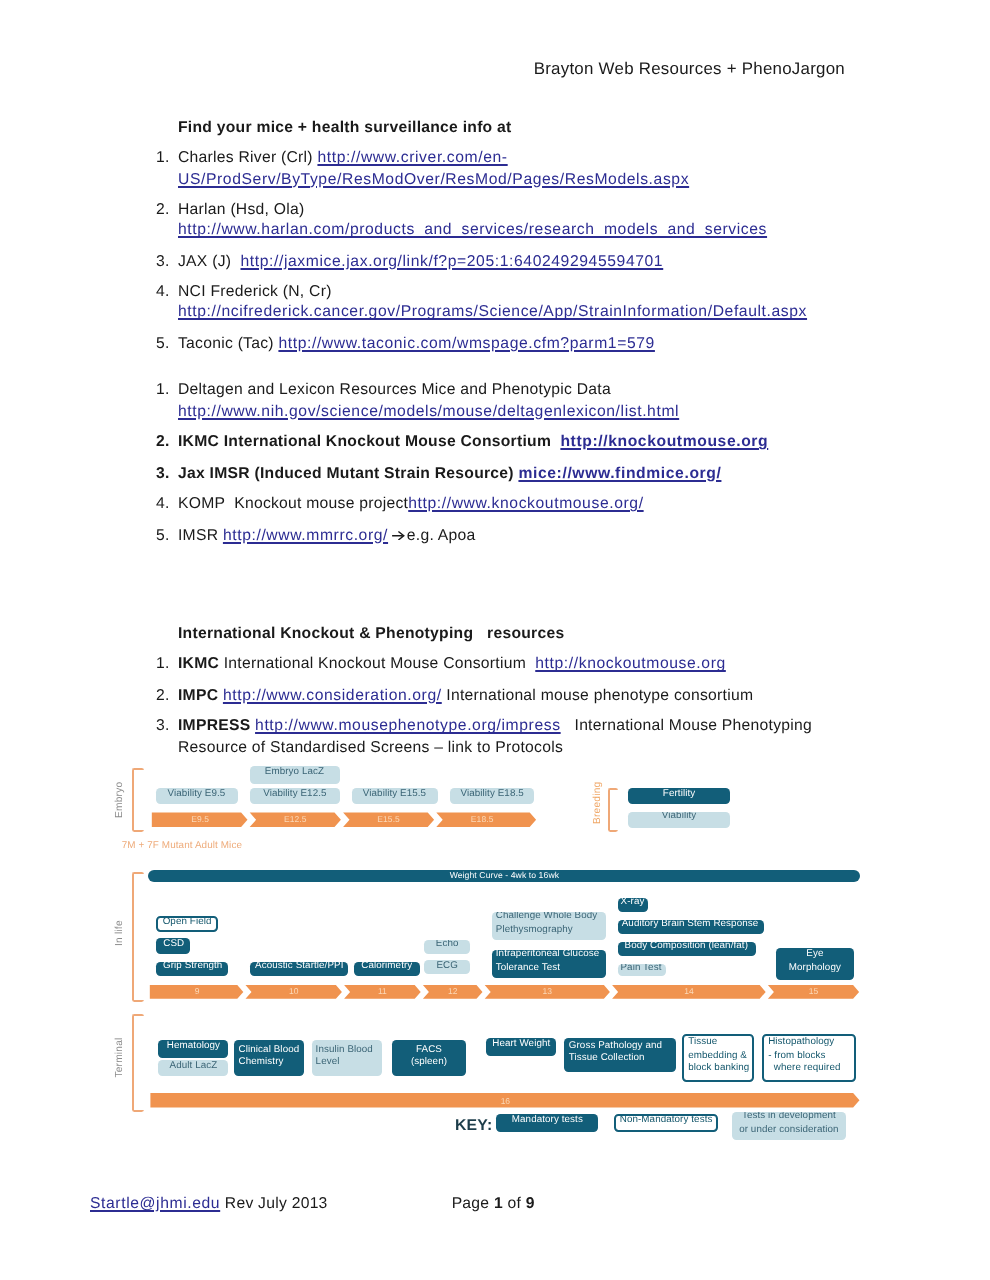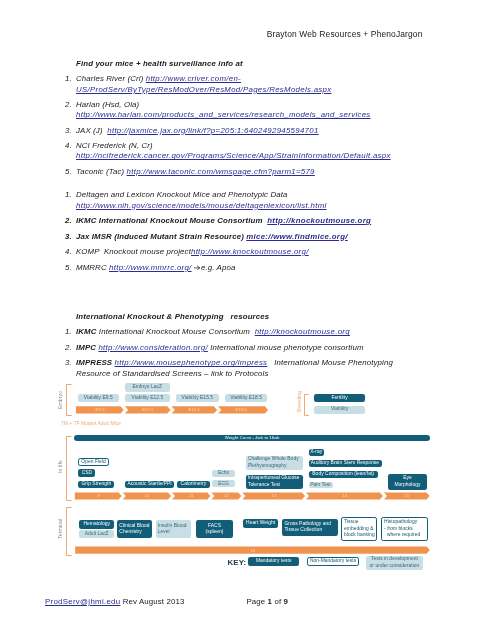--- a/index.html
+++ b/index.html
@@ -1,20 +1,20 @@
 <!DOCTYPE html>
 <html><head>
 <meta charset="utf-8">
 <style>
   html,body{margin:0;padding:0;}
   body{width:495px;height:640px;background:#ffffff;font-family:"Liberation Sans",sans-serif;color:#1a1a1a;}
   .page{position:relative;width:495px;height:640px;overflow:hidden;}
   .hdr{position:absolute;left:0;top:29.2px;width:422.5px;text-align:right;font-size:8.45px;letter-spacing:0.13px;}
 
-  .sec{position:absolute;left:4px;width:448px;font-style:italic;}
+  .sec{position:absolute;left:17px;width:448px;}
   .sec-title{font-weight:bold;white-space:pre-wrap;font-size:7.85px;padding-left:72px;line-height:10.2px;margin-bottom:5.6px;letter-spacing:0.13px;}
   .li{position:relative;white-space:pre-wrap;padding-left:72px;padding-right:50px;font-size:7.85px;line-height:10.2px;margin-bottom:5.3px;letter-spacing:0.13px;}
   .li .num{position:absolute;left:61px;top:0;width:12px;font-size:7.85px;}
   .lnk{color:#2c2c92;text-decoration:underline;letter-spacing:0.3px;}
   .b{font-weight:bold;}
   .arw{display:inline-block;vertical-align:-0.6px;margin:0 0.2px 0 2.2px;}
 
   
   #diagram{position:absolute;left:0;top:0;width:495px;height:640px;padding-left:47px;}
   .dbox{position:absolute;box-sizing:border-box;display:flex;align-items:center;justify-content:center;
@@ -47,25 +47,25 @@
 
     <div class="li"><span class="num">1.</span><span>Charles River (Crl) </span><a class="lnk" href="#">http://www.criver.com/en-US/ProdServ/ByType/ResModOver/ResMod/Pages/ResModels.aspx</a></div>
     <div class="li"><span class="num">2.</span><span>Harlan (Hsd, Ola) </span><a class="lnk" href="#">http://www.harlan.com/products_and_services/research_models_and_services</a></div>
     <div class="li"><span class="num">3.</span><span>JAX (J)  </span><a class="lnk" href="#">http://jaxmice.jax.org/link/f?p=205:1:6402492945594701</a></div>
     <div class="li"><span class="num">4.</span><span>NCI Frederick (N, Cr)</span><br><a class="lnk" href="#">http://ncifrederick.cancer.gov/Programs/Science/App/StrainInformation/Default.aspx</a></div>
     <div class="li"><span class="num">5.</span><span>Taconic (Tac) </span><a class="lnk" href="#">http://www.taconic.com/wmspage.cfm?parm1=579</a></div>
   </div>
 
   <div class="sec" style="top:190.3px">
 
-    <div class="li"><span class="num">1.</span><span>Deltagen and Lexicon Knockout Mice and Phenotypic Data</span><br><a class="lnk" href="#">http://www.nih.gov/science/models/mouse/deltagenlexicon/list.html</a></div>
+    <div class="li"><span class="num">1.</span><span>Deltagen and Lexicon Resources Mice and Phenotypic Data</span><br><a class="lnk" href="#">http://www.nih.gov/science/models/mouse/deltagenlexicon/list.html</a></div>
     <div class="li b"><span class="num">2.</span><span>IKMC International Knockout Mouse Consortium  </span><a class="lnk" href="#">http://knockoutmouse.org</a></div>
     <div class="li b"><span class="num">3.</span><span>Jax IMSR (Induced Mutant Strain Resource) </span><a class="lnk" href="#">mice://www.findmice.org/</a></div>
     <div class="li"><span class="num">4.</span><span>KOMP  Knockout mouse project</span><a class="lnk" href="#">http://www.knockoutmouse.org/</a></div>
-    <div class="li"><span class="num">5.</span><span>MMRRC </span><a class="lnk" href="#">http://www.mmrrc.org/</a><span class="arw"><svg viewBox="0 0 10 8" width="7" height="5.6">
+    <div class="li"><span class="num">5.</span><span>IMSR </span><a class="lnk" href="#">http://www.mmrrc.org/</a><span class="arw"><svg viewBox="0 0 10 8" width="7" height="5.6">
             <path d="M0.6 4.1 H7.0 M5.0 1.4 L8.4 4.1 L5.0 6.8" fill="none" stroke="#1a1a1a" stroke-width="1.05" stroke-linecap="square" stroke-linejoin="miter"></path>
           </svg></span><span>e.g. Apoa</span></div>
   </div>
 
   <div class="sec" style="top:311.5px">
     <div class="sec-title">International Knockout &amp; Phenotyping   resources</div>
 
     <div class="li"><span class="num">1.</span><span class="b">IKMC</span><span> International Knockout Mouse Consortium  </span><a class="lnk" href="#">http://knockoutmouse.org</a></div>
     <div class="li"><span class="num">2.</span><span class="b">IMPC</span><span> </span><a class="lnk" href="#">http://www.consideration.org/</a><span> International mouse phenotype consortium</span></div>
     <div class="li"><span class="num">3.</span><span class="b">IMPRESS</span><span> </span><a class="lnk" href="#">http://www.mousephenotype.org/impress</a><span>   International Mouse Phenotyping Resource of Standardised Screens – link to Protocols</span></div>
@@ -165,14 +165,14 @@
     <div class="wklbl term" style="left:75.2px;width:355px;">16</div>
 
     <div class="keylabel" style="left:227.5px;top:557.5px;">KEY:</div>
     <div class="dbox dark" style="left:248.2px;top:557.3px;width:51px;height:8.5px;">Mandatory tests</div>
     <div class="dbox white" style="left:307.3px;top:557.3px;width:51.5px;height:8.5px;">Non-Mandatory tests</div>
     <div class="dbox light" style="left:366px;top:555.9px;width:56.9px;height:13.9px;">Tests in development
 or under consideration</div>
   </div>
 
 
-  <div class="ftr2"><a class="lnk" href="#">ProdServ@jhmi.edu</a><span>  Rev August 2013</span><span class="pgnum"><span>Page </span><span class="b">1</span><span> of </span><span class="b">9</span></span></div>
+  <div class="ftr2"><a class="lnk" href="#">Startle@jhmi.edu</a><span>  Rev July 2013</span><span class="pgnum"><span>Page </span><span class="b">1</span><span> of </span><span class="b">9</span></span></div>
 </div>
 
 </body></html>

